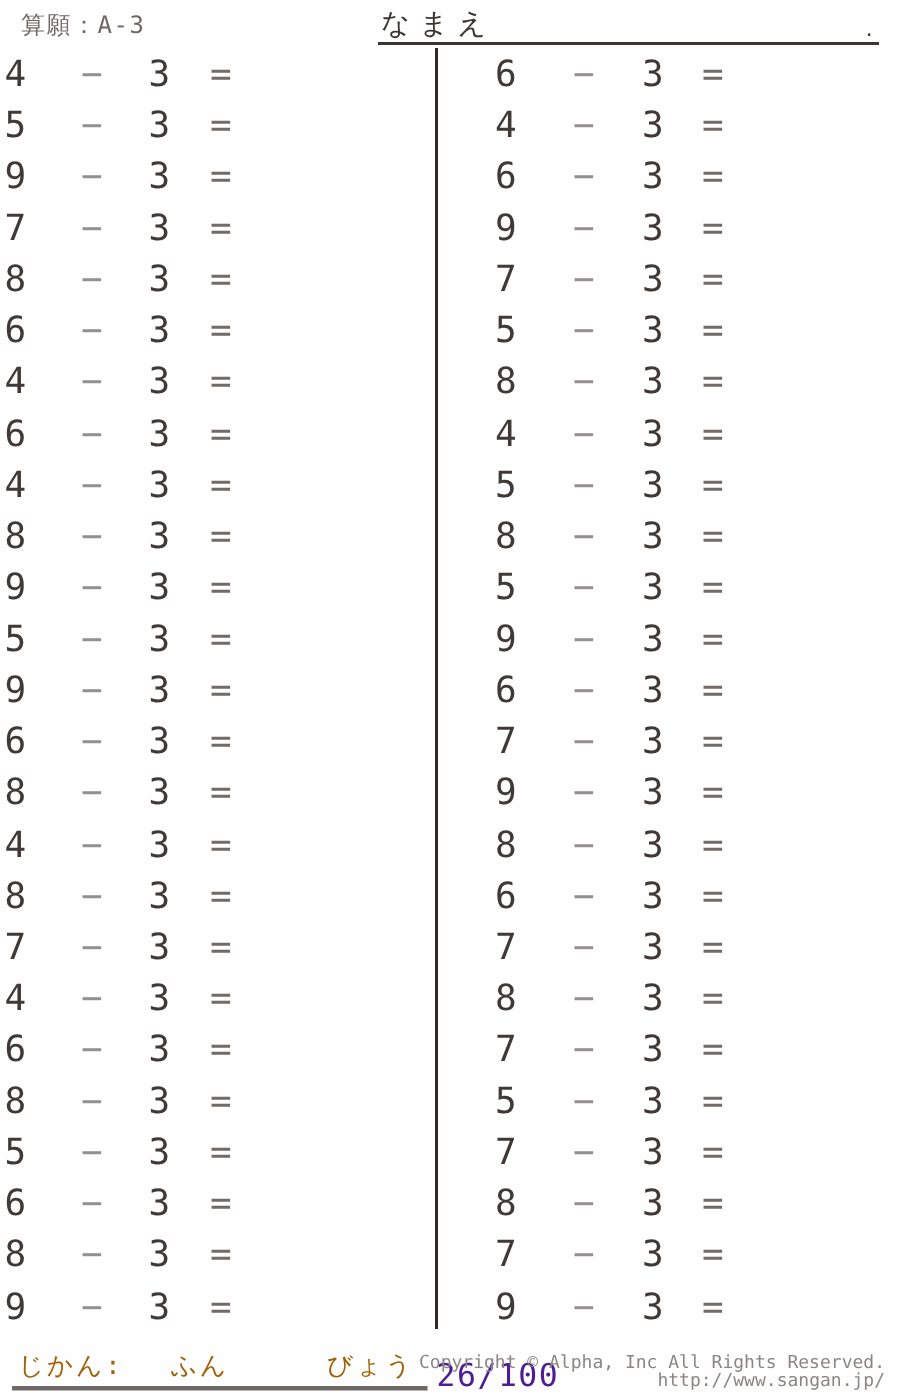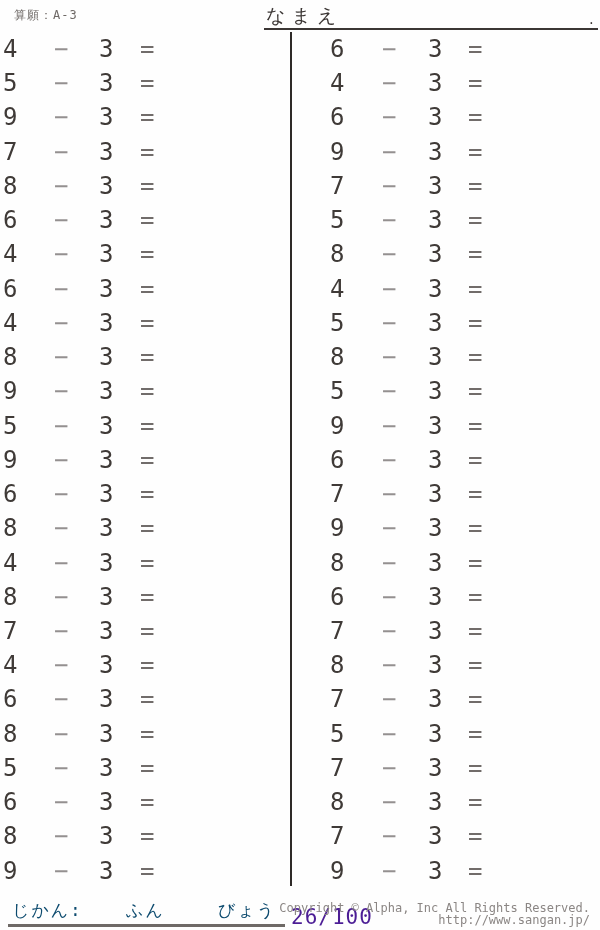--- a/index.html
+++ b/index.html
@@ -5,26 +5,25 @@
   html,body{margin:0;padding:0;}
   body{
     width:600px;height:930px;position:relative;overflow:hidden;
     background:#fefefe;
     font-family:"DejaVu Sans Mono","Liberation Mono",monospace;
     color:#3f3a37;
   }
   
   .sheet-id{
     position:absolute;left:14px;top:7px;
-    font-size:12px;letter-spacing:1px;color:#6e6966;
+    font-size:16px;letter-spacing:1px;color:#6e6966;
   }
   .name-field{
     position:absolute;left:252px;top:1px;width:334px;height:27px;
     border-bottom:2px solid #3b3634;
-    margin-left:12px;
   }
   .name-label{
     position:absolute;left:2px;top:2px;
     font-size:19px;letter-spacing:6px;color:#3b3634;
   }
   .name-period{
     position:absolute;right:3px;bottom:1px;font-size:12px;color:#3b3634;
   }
   
   .divider{
@@ -46,23 +45,23 @@
   .col-left .eq{left:140px;}
   .col-right .minuend{left:38px;}
   .col-right .op{left:90px;}
   .col-right .sub{left:136px;}
   .col-right .eq{left:176px;}
   
   .time-field{
     position:absolute;left:8px;top:898px;width:277px;height:26px;
     border-bottom:3px solid #6e6966;
   }
-  .time-field span{position:absolute;bottom:2px;font-size:17px;color:#0c4a6e;letter-spacing:2px;}
+  .time-field span{position:absolute;bottom:2px;font-size:17px;color:#a16207;letter-spacing:2px;}
   .time-label{left:4px;}
-  .minutes-label{left:118px;text-align:right;}
+  .minutes-label{left:106px;text-align:right;}
   .seconds-label{left:210px;}
   .score{
     position:absolute;left:291px;top:905px;
     font-size:21px;color:#4c1d95;letter-spacing:1px;
   }
   .copyright{
     position:absolute;right:10px;top:903px;text-align:right;
     font-size:12px;line-height:11.5px;color:#8b8684;letter-spacing:0;
     white-space:pre;
   }

